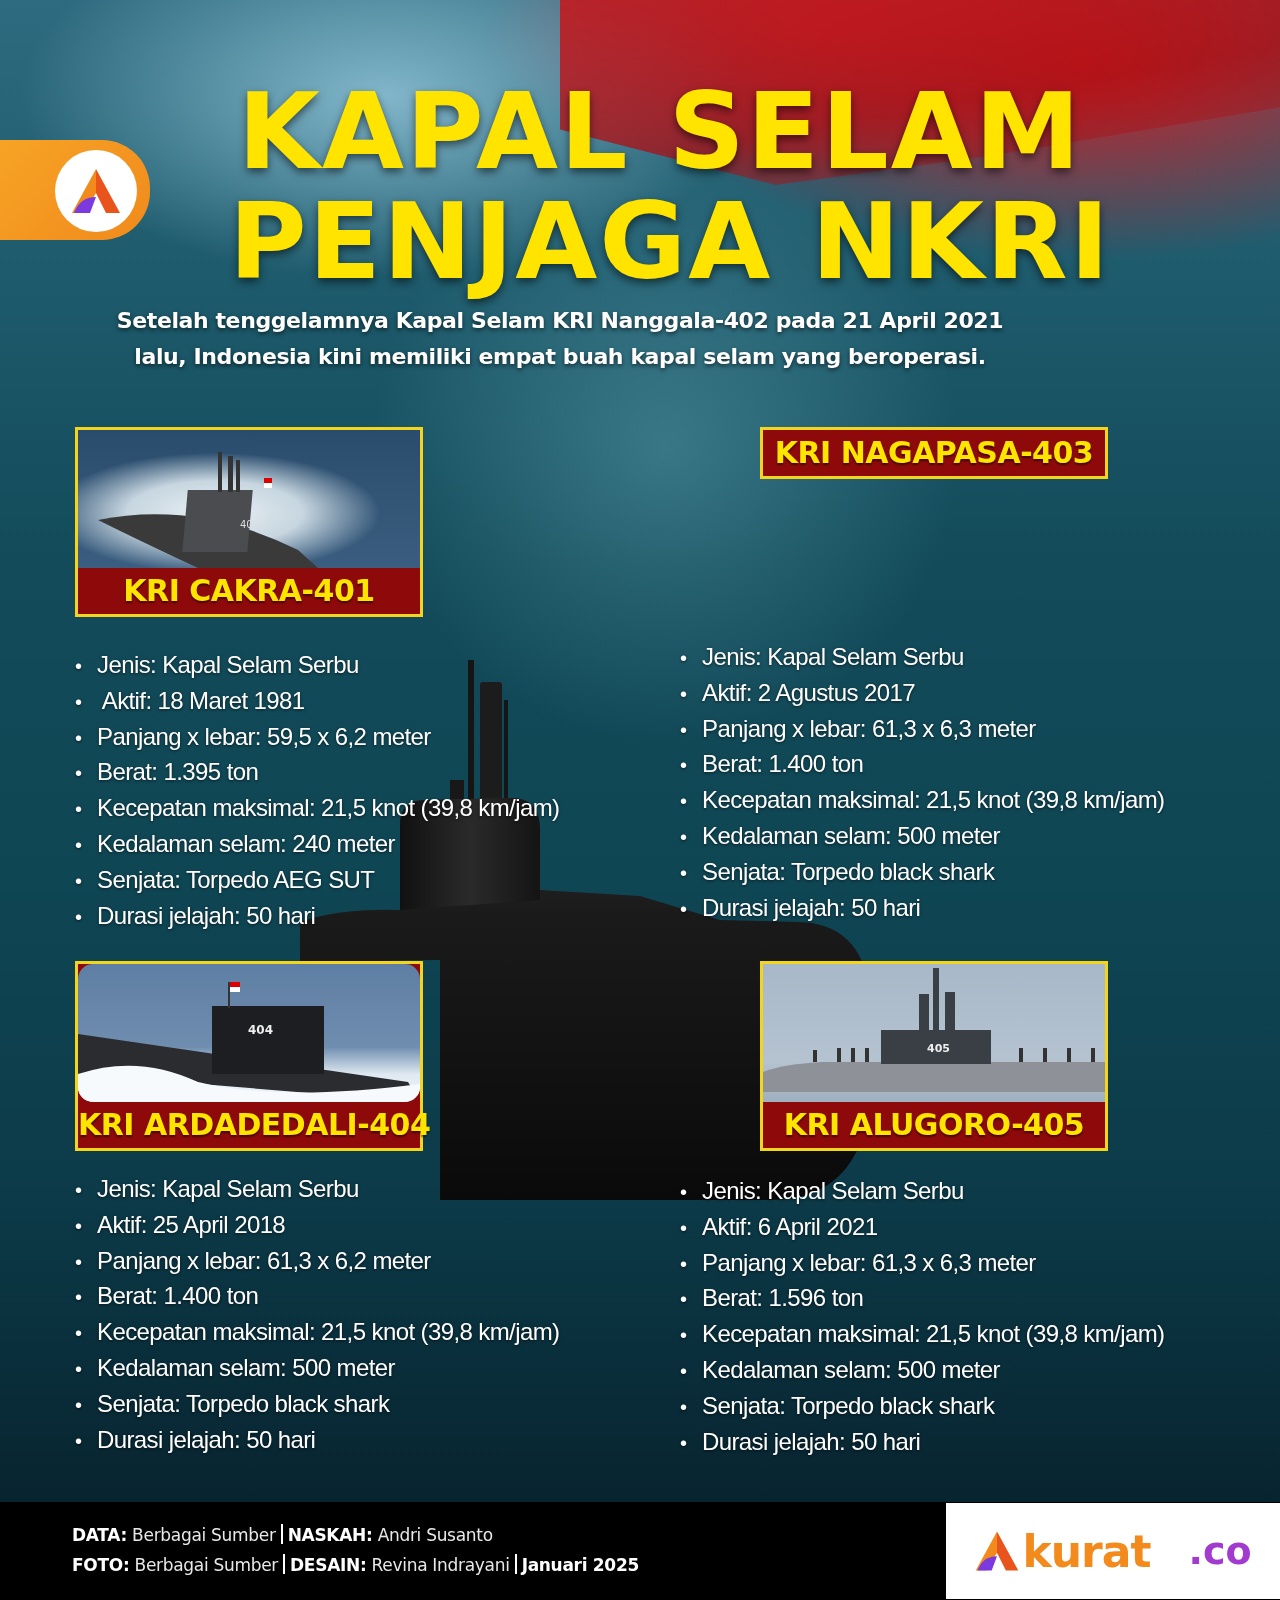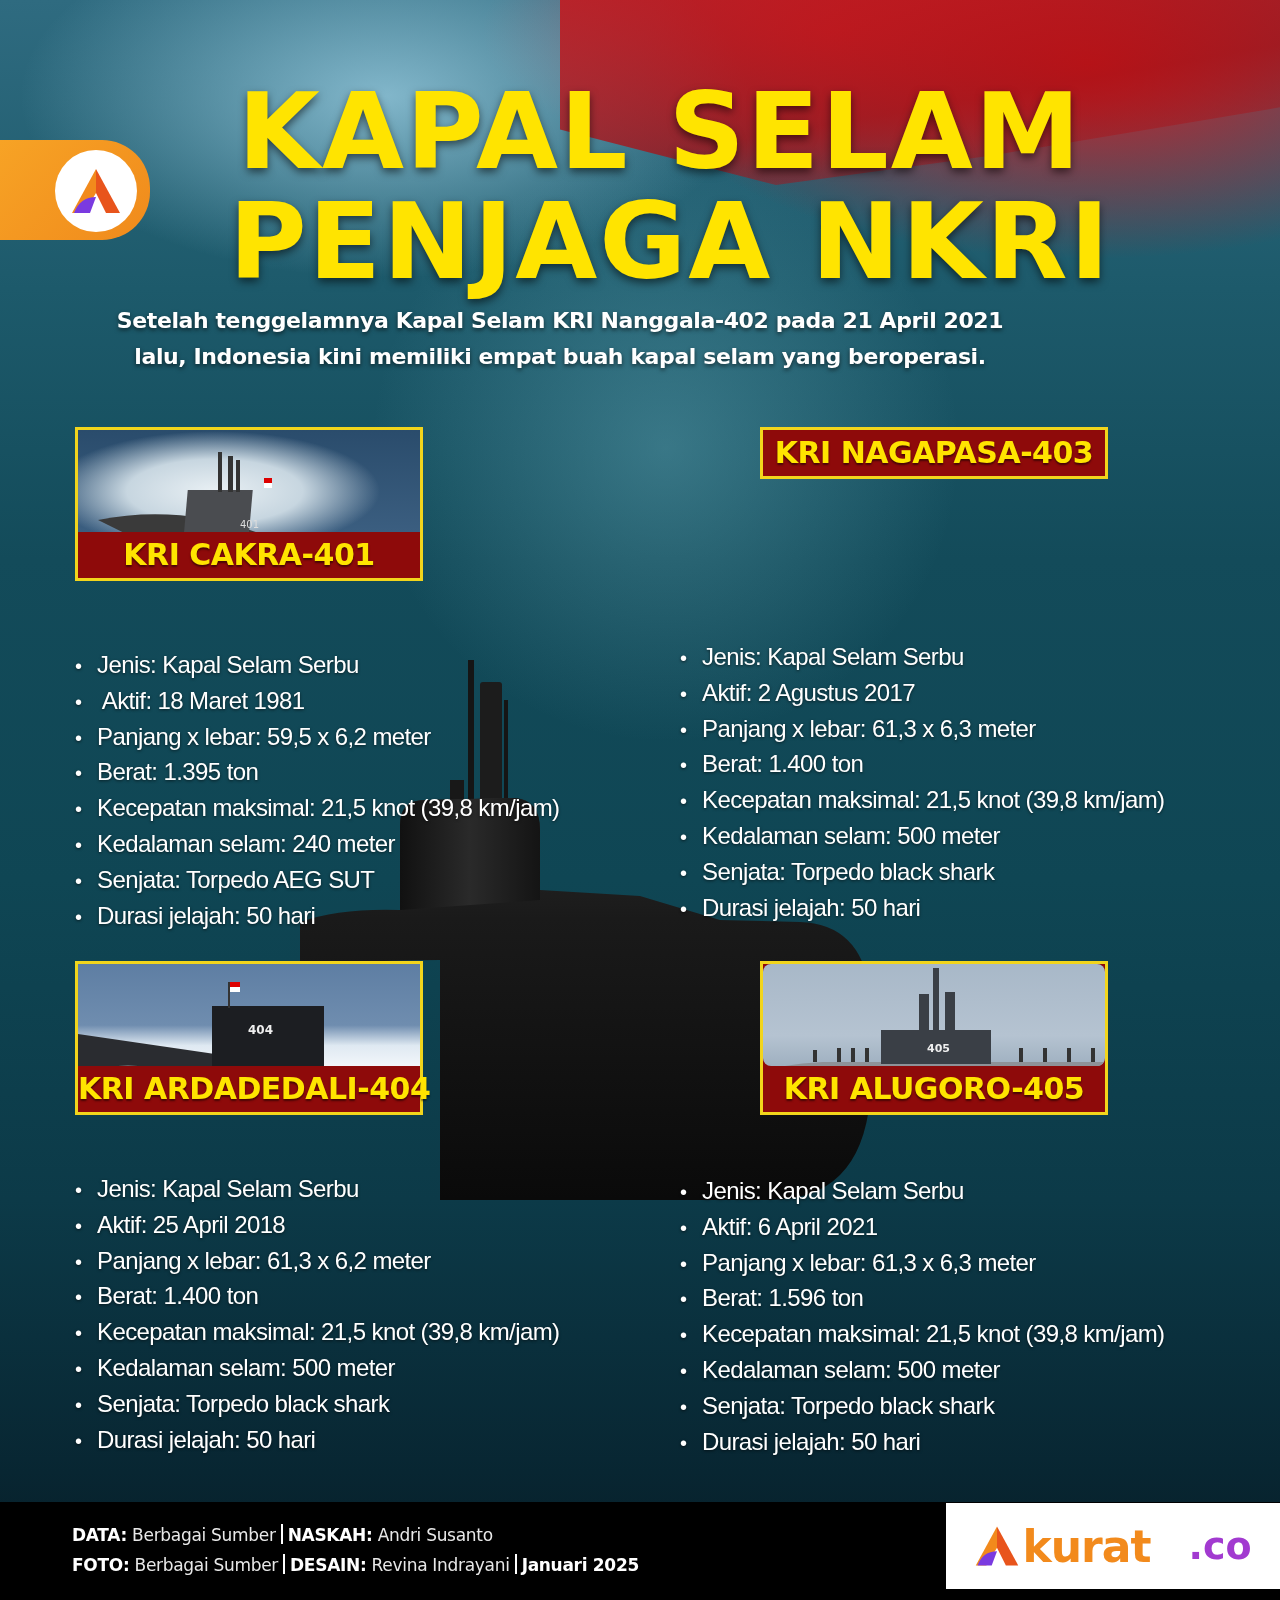--- a/index.html
+++ b/index.html
@@ -49,21 +49,21 @@
     .subtitle {
       position: absolute; left: 0; top: 303px; width: 1120px; text-align: center;
       font-family: "DejaVu Sans", sans-serif; font-weight: bold; font-size: 22px;
       line-height: 36px; color: #fff; letter-spacing: -0.4px;
       text-shadow: 0 2px 4px rgba(0,0,0,0.6);
     }
     .card {
       position: absolute; width: 348px;
       border: 3px solid #f2d51c; background: #8e0a0a;
     }
-    .card .photo { height: 102px; position: relative; overflow: hidden; }
+    .card .photo { height: 138px; position: relative; overflow: hidden; }
     .card .name {
       height: 46px; background: #8e0a0a;
       font-family: "DejaVu Sans", sans-serif; font-weight: bold;
       color: #ffe400; font-size: 30px; text-align: center; line-height: 46px;
       letter-spacing: -0.5px;
       text-shadow: 0 2px 2px rgba(0,0,0,0.5);
       white-space: nowrap;
     }
     .specs {
       position: absolute; list-style: none;
@@ -77,21 +77,21 @@
       position: absolute; left: 0; top: 1502px; width: 1280px; height: 98px; background: #000;
     }
     .credits {
       position: absolute; left: 72px; top: 1520px;
       font-family: "DejaVu Sans", sans-serif; font-size: 17px; line-height: 30px; color: #e8e8e8;
       letter-spacing: -0.3px;
     }
     .credits b { color: #fff; }
     .credits .sep { display: inline-block; width: 2px; height: 20px; background: #fff; margin: 0 5px; vertical-align: -3px; }
     .brand-box {
-      position: absolute; left: 946px; top: 1503px; width: 334px; height: 86px; background: #fff;
+      position: absolute; left: 946px; top: 1503px; width: 334px; height: 96px; background: #fff;
       display: flex; align-items: center; justify-content: center; gap: 2px;
     }
     .brand-text {
       font-family: "DejaVu Sans", sans-serif; font-weight: bold; font-size: 44px;
       color: #f28a1c; letter-spacing: -1px;
     }
     .brand-tld { font-family: "DejaVu Sans", sans-serif; font-weight: bold; font-size: 38px; color: #a23ad0; margin-left: 36px; }
   </style>
 </head>
 <body>
@@ -151,36 +151,36 @@
     </svg>
   </div>
   <div class="name">KRI CAKRA-401</div>
 </div>
 
 <div class="card" style="left:760px; top:427px;">
   <div class="name">KRI NAGAPASA-403</div>
 </div>
 
 <div class="card" style="left:75px; top:961px;">
-  <div class="photo" style="background: linear-gradient(180deg,#5e7ea3 0%, #6f8daf 60%, #dfe9f2 80%, #f2f6fa 100%);">
+  <div class="photo" style="background: linear-gradient(180deg,#5e7ea3 0%, #6f8daf 60%, #dfe9f2 80%, #f2f6fa 100%); border-radius: 15px;">
     <svg width="342" height="138" viewBox="0 0 342 138" style="position:absolute;left:0;top:0">
       <path d="M0 70 L330 118 L342 138 L0 110 Z" fill="#2a2c30"></path>
       <rect x="134" y="42" width="112" height="68" fill="#1c1e22"></rect>
       <rect x="150" y="18" width="2" height="26" fill="#333"></rect>
       <rect x="152" y="18" width="10" height="5" fill="#d00"></rect>
       <rect x="152" y="23" width="10" height="5" fill="#fff"></rect>
       <text x="170" y="70" font-size="12" fill="#eee" font-family="DejaVu Sans" font-weight="bold">404</text>
       <path d="M0 110 Q60 90 120 118 Q200 138 342 120 L342 138 L0 138 Z" fill="#f6fafd"></path>
     </svg>
   </div>
   <div class="name">KRI ARDADEDALI-404</div>
 </div>
 
 <div class="card" style="left:760px; top:961px;">
-  <div class="photo" style="background: linear-gradient(180deg,#a8b8c8 0%, #b5c3d1 70%, #9fb0c0 100%); border-radius: 8px;">
+  <div class="photo" style="background: linear-gradient(180deg,#a8b8c8 0%, #b5c3d1 70%, #9fb0c0 100%);">
     <svg width="342" height="138" viewBox="0 0 342 138" style="position:absolute;left:0;top:0">
       <path d="M0 108 Q20 100 60 98 L342 98 L342 128 L0 128 Z" fill="#8e9298"></path>
       <rect x="118" y="66" width="110" height="34" fill="#3a3f46"></rect>
       <rect x="170" y="4" width="6" height="62" fill="#3a3f46"></rect>
       <rect x="156" y="30" width="10" height="36" fill="#3a3f46"></rect>
       <rect x="182" y="28" width="10" height="38" fill="#3a3f46"></rect>
       <text x="164" y="88" font-size="11" fill="#eee" font-family="DejaVu Sans" font-weight="bold">405</text>
       <g fill="#333">
         <rect x="50" y="86" width="4" height="12"></rect>
           <rect x="74" y="84" width="4" height="14"></rect>

